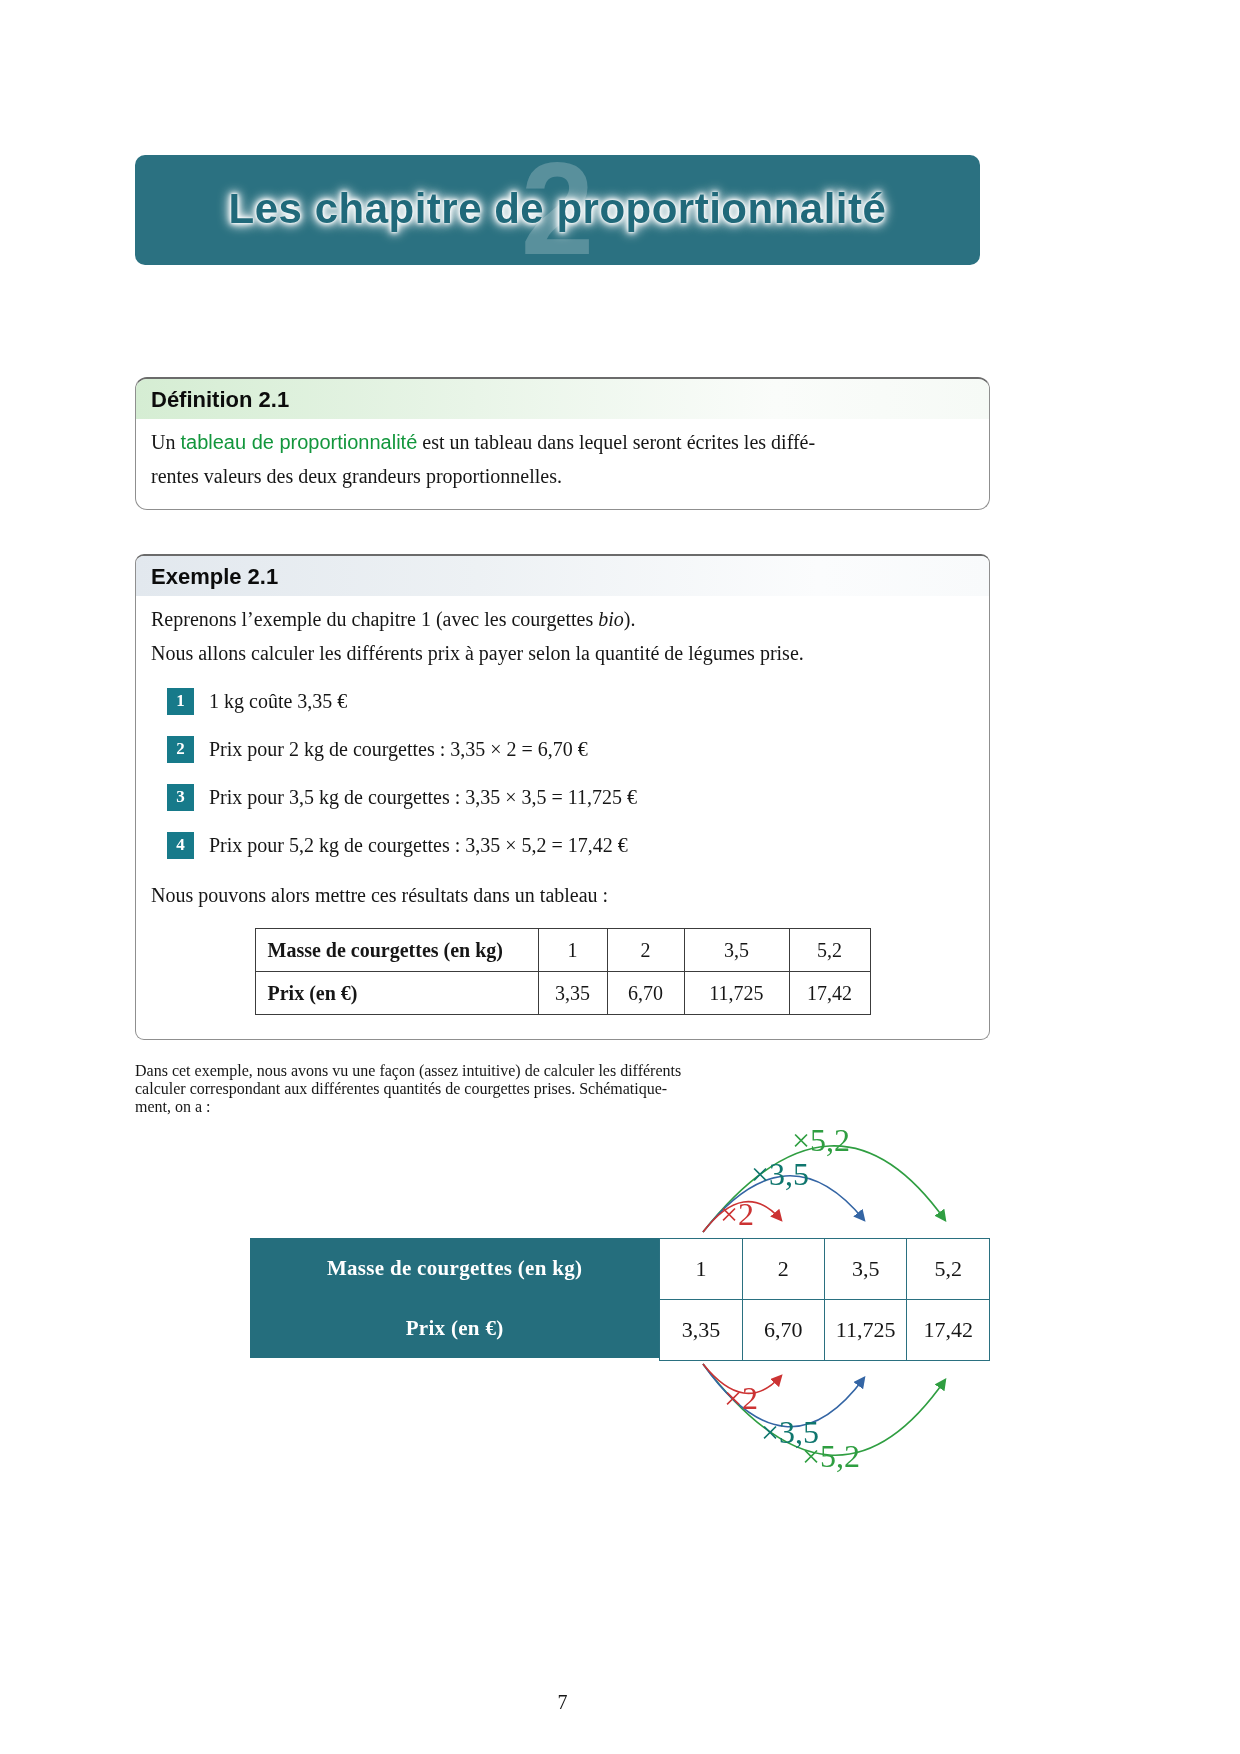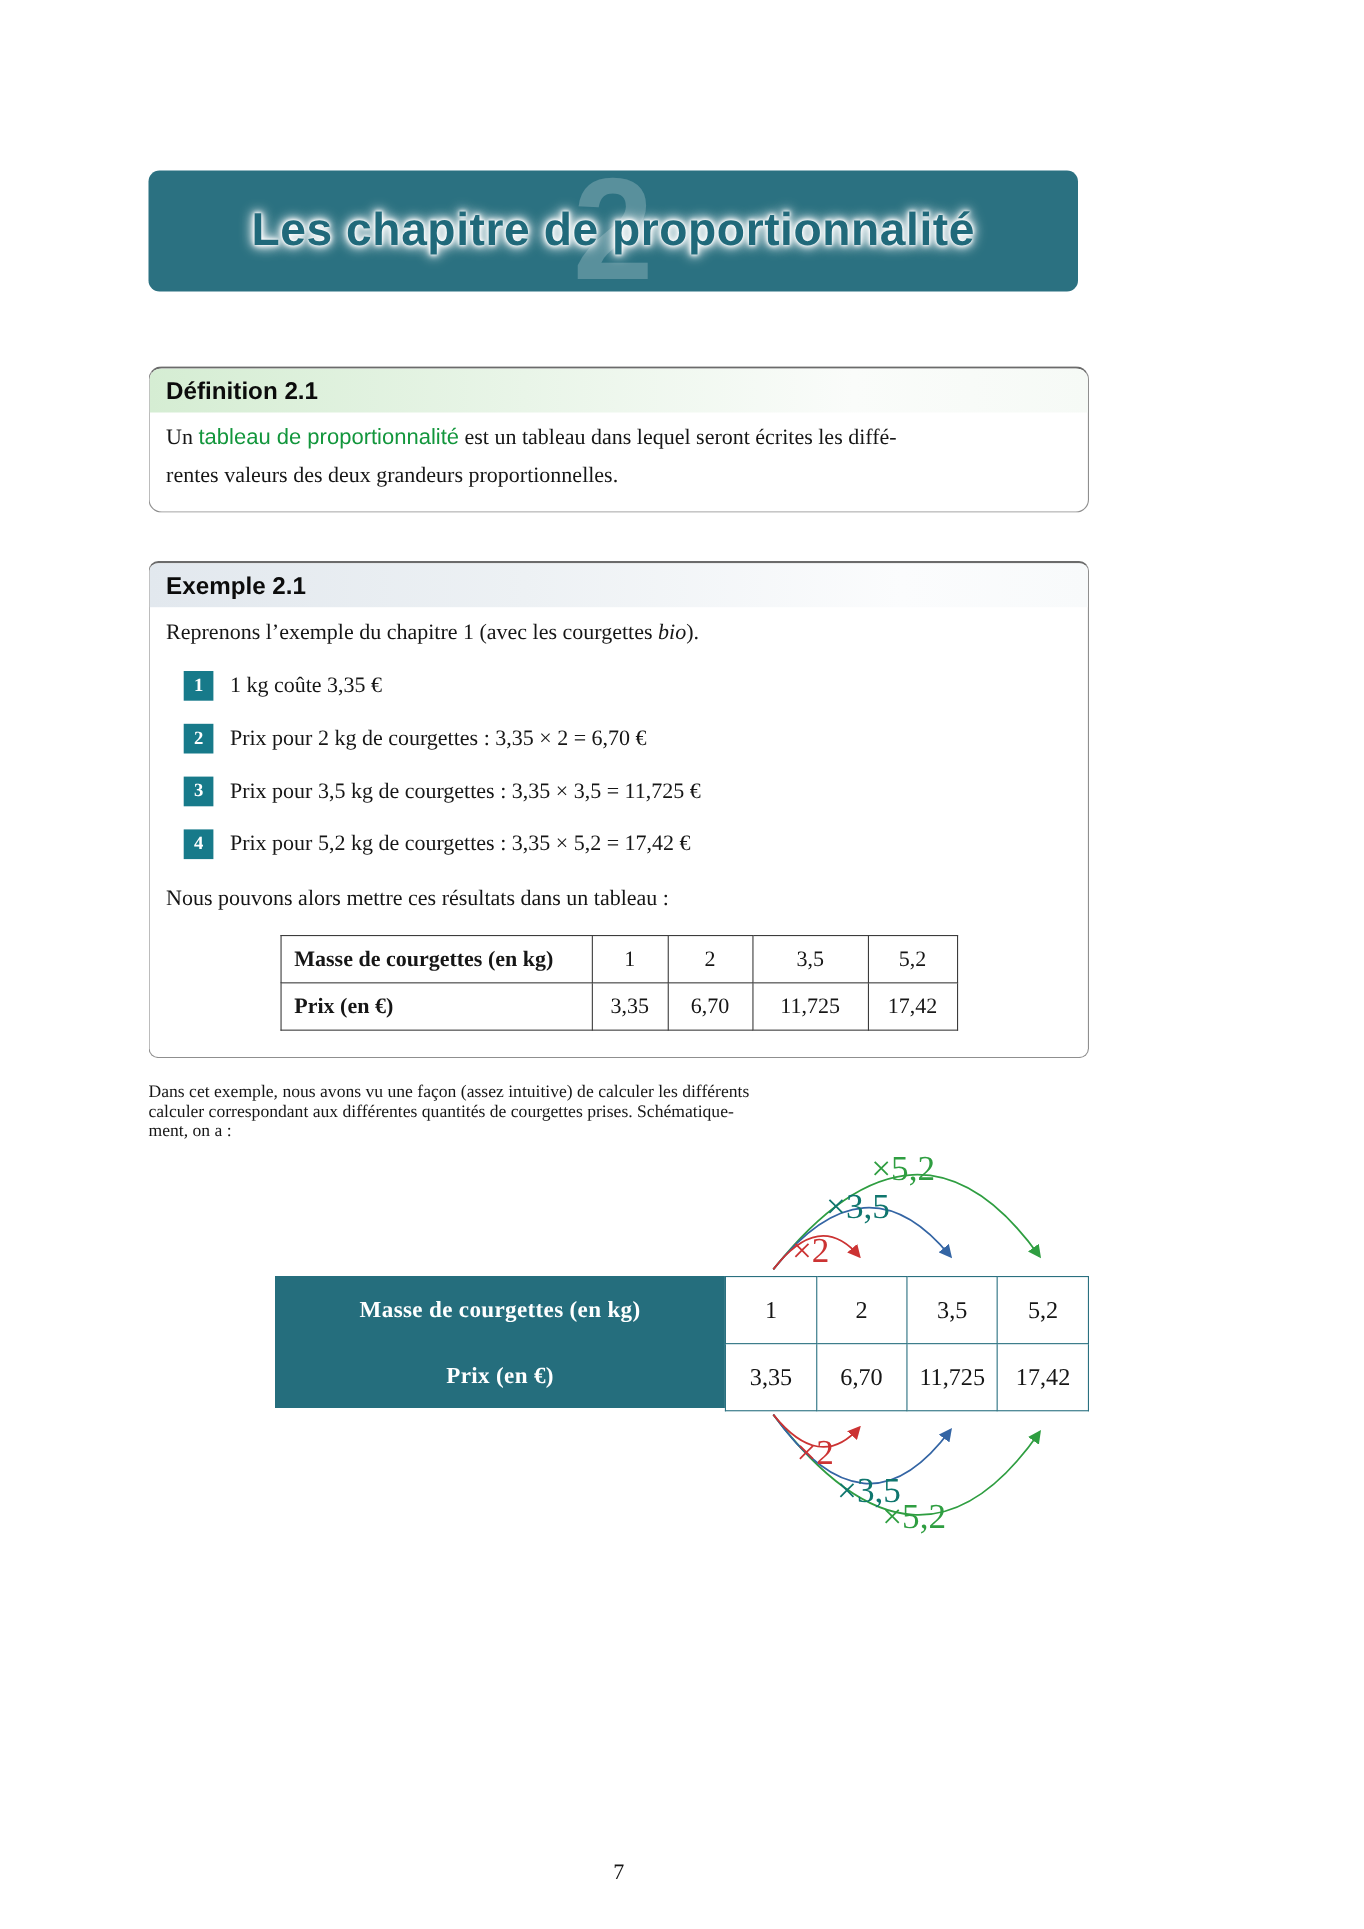--- a/index.html
+++ b/index.html
@@ -37,21 +37,21 @@
     border-radius:9px; overflow:hidden; background:#fff;
   }
   .box-header { padding:8px 15px 6px 15px; }
   .box-header h2 {
     margin:0; font-family:"Liberation Sans","DejaVu Sans",sans-serif;
     font-weight:bold; font-size:22px; color:#0c0c0c;
   }
   .def-header { background:linear-gradient(90deg,#d5edd3 0%,#e9f5e8 40%,#fafcfa 75%,#f6faf6 100%); }
   .ex-header  { background:linear-gradient(90deg,#e2e8ee 0%,#edf1f4 40%,#fbfcfd 80%,#f8fafb 100%); }
   .box-body { padding:6px 15px 16px 15px; font-size:20px; line-height:1.7; }
-  .def-box { margin-top:68px;border-radius:12px; }
+  .def-box { margin-top:112px;border-radius:12px; }
   .ex-box  { margin-top:44px; }
   .kw {
     font-family:"Liberation Sans","DejaVu Sans",sans-serif;
     font-weight:normal; color:#12963c;
   }
   .just { text-align:justify; }
   p { margin:0; }
 
   
   .items { margin:10px 0 0 16px; }
@@ -133,20 +133,21 @@
     </section>
 
     <section class="box ex-box">
       <div class="box-header ex-header">
         <h2>Exemple 2.1</h2>
       </div>
       <div class="box-body">
         <p>
           <span>Reprenons l’exemple du chapitre 1 (avec les courgettes</span>
           <i>bio</i><span>).</span><br>
+          <span>Nous allons calculer les différents prix à payer selon la quantité de légumes prise.</span>
         </p>
 
         <div class="items">
           <div class="item">
             <span class="badge">1</span>
             <span>1 kg coûte 3,35 €</span>
           </div>
           <div class="item">
             <span class="badge">2</span>
             <span>Prix pour 2 kg de courgettes : 3,35 × 2 = 6,70 €</span>

